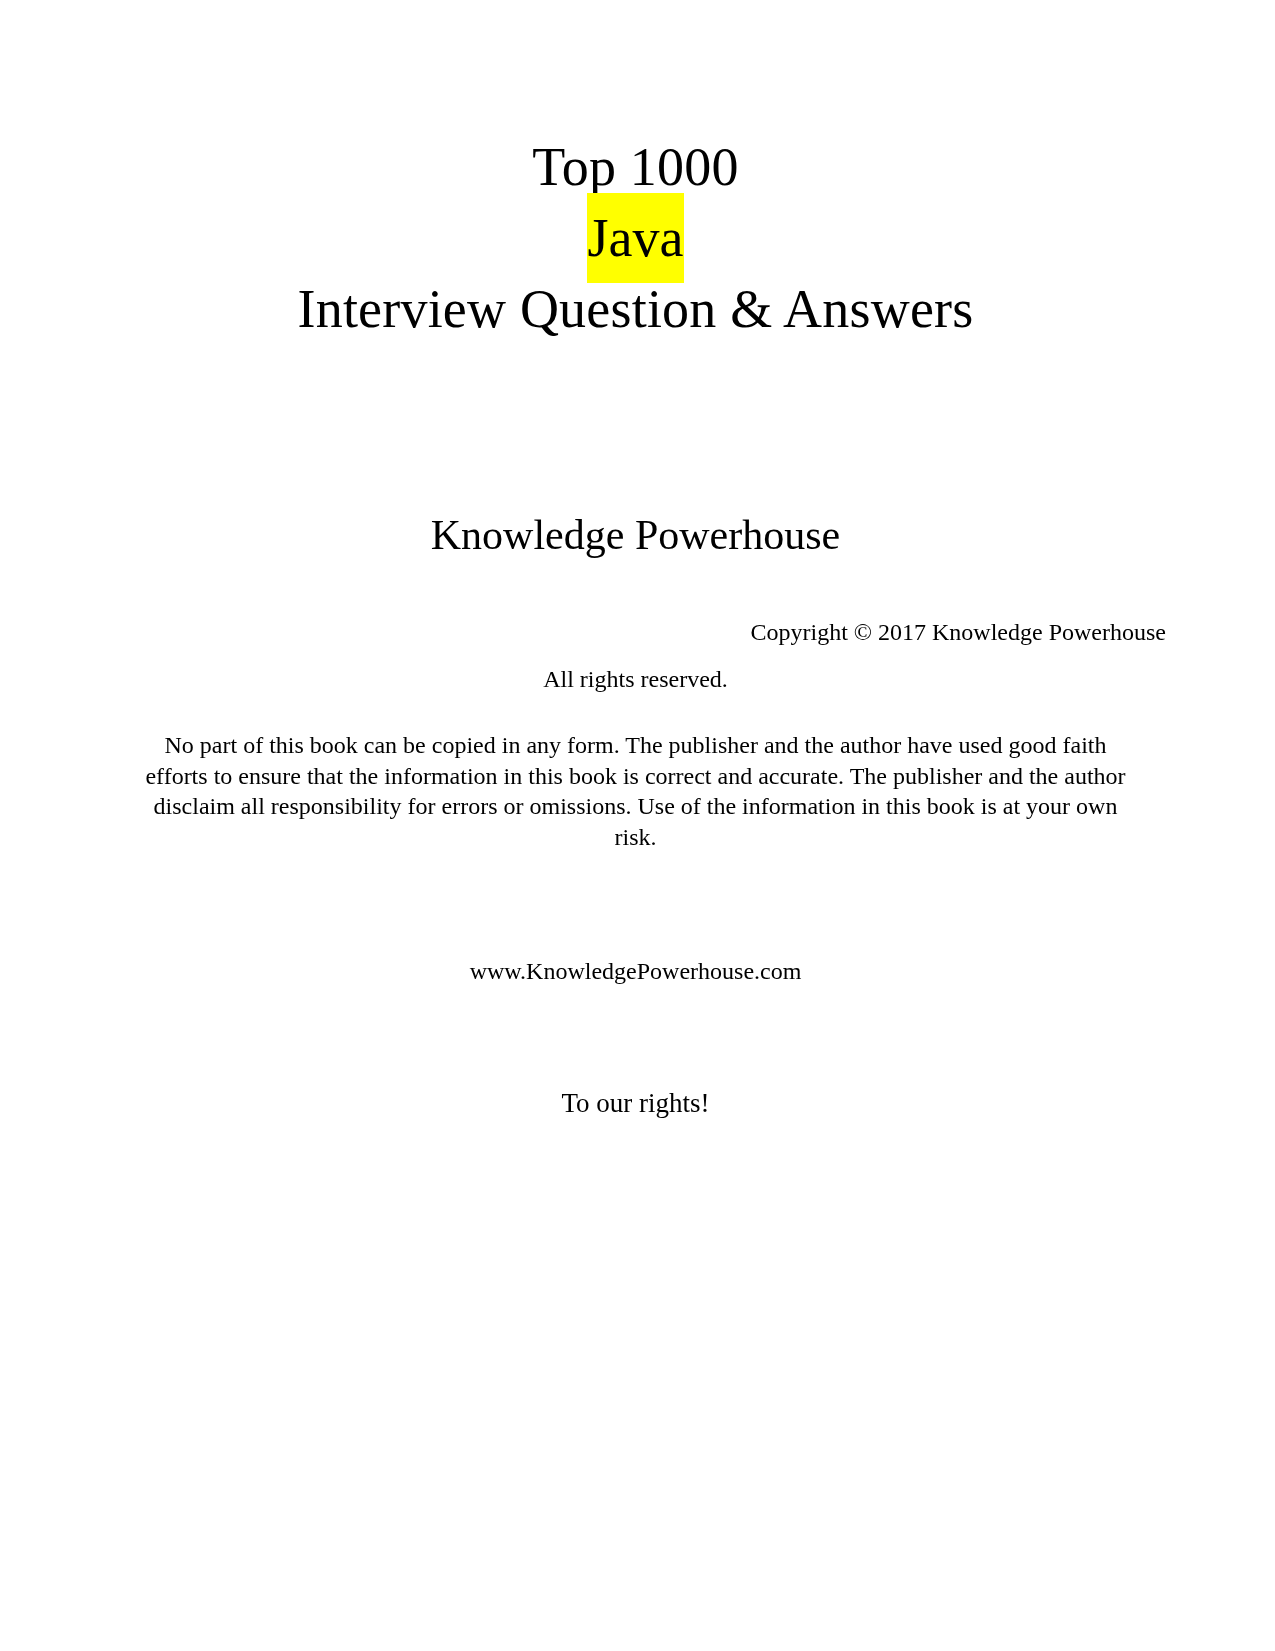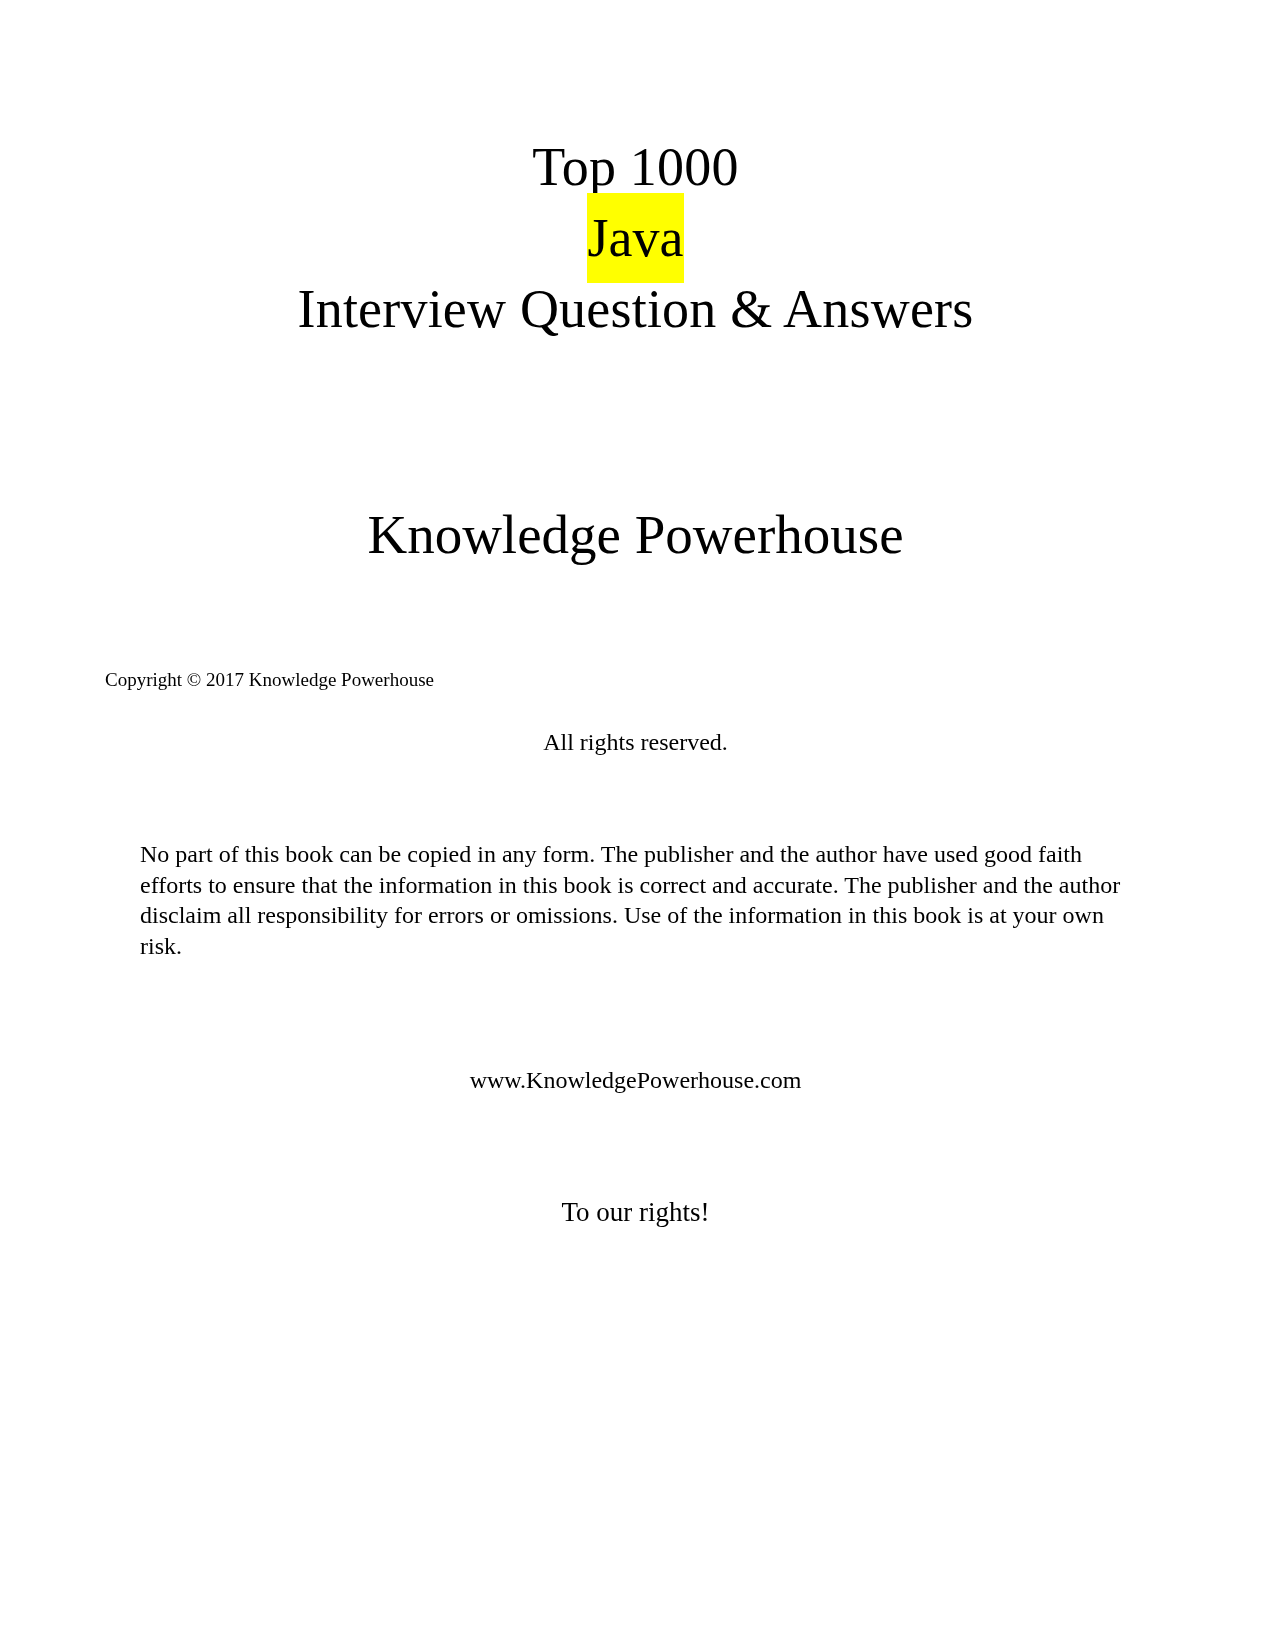--- a/index.html
+++ b/index.html
@@ -34,41 +34,41 @@
   .title-line-2 {
     font-size: 54px;
     line-height: 71px;
   }
   .hl {
     background: #ffff00;
     padding: 15px 1px;
   }
   .author {
     text-align: center;
-    font-size: 55px;
+    font-size: 42px;
     line-height: 50px;
     margin-top: 165px;
   }
   .copyright {
-    text-align: left;
-    font-size: 19px;
+    text-align: right;
+    font-size: 24px;
     line-height: 30px;
-    margin-top: 105px;
+    margin-top: 57px;
   }
   .rights {
     text-align: center;
     font-size: 24px;
     line-height: 30px;
-    margin-top: 32px;
+    margin-top: 17px;
   }
   .disclaimer {
-    text-align: left;
+    text-align: center;
     font-size: 24px;
     line-height: 30.5px;
-    margin-top: 82px;
+    margin-top: 36px;
     padding: 0 35px;
   }
   .website {
     text-align: center;
     font-size: 24px;
     line-height: 30px;
     margin-top: 104px;
   }
   .dedication-heading {
     text-align: center;

